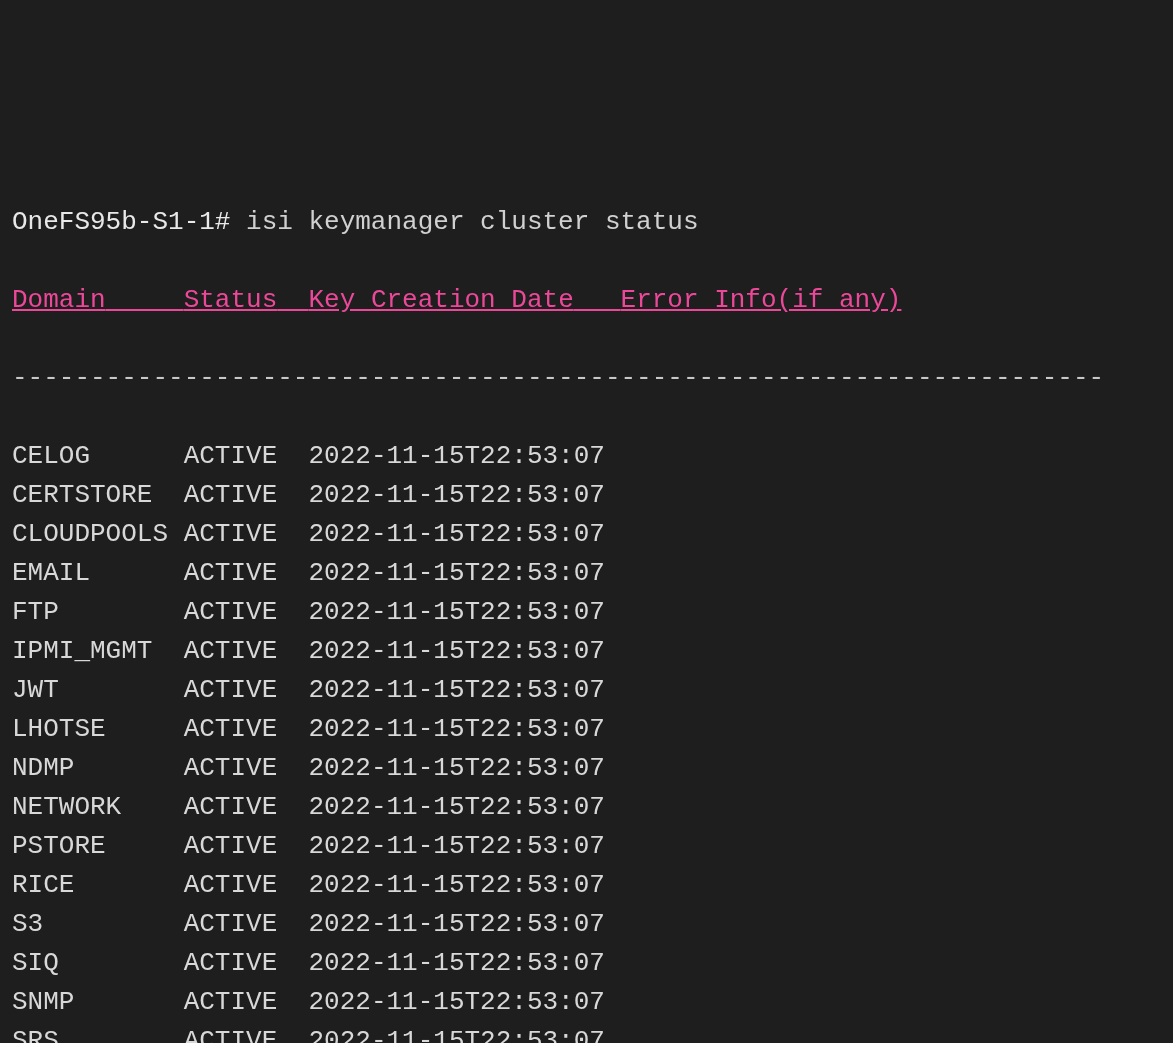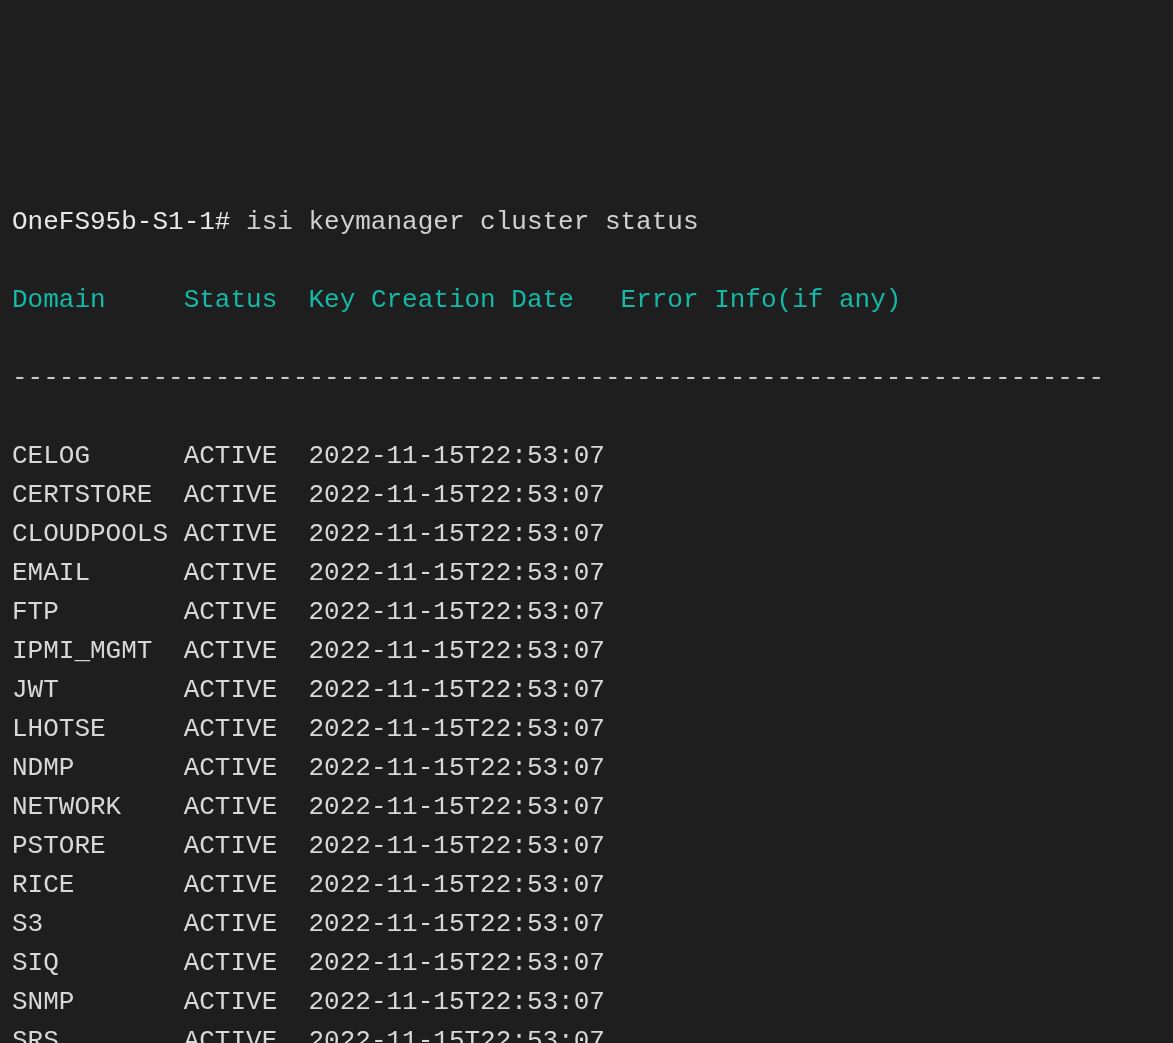--- a/index.html
+++ b/index.html
@@ -21,21 +21,22 @@
       display: flex;
     }
     .prompt {
       color: #e8e8e8;
     }
     .command {
       color: #d0d0d0;
       text-align: center;
     }
     .header-row {
-      color: #14b8a6;
+      color: #ec4899;
+      text-decoration: underline;
     }
     .divider {
       color: #c8c8c8;
       letter-spacing: 0;
     }
     .data-row {
       color: #d8d8d8;
     }
   </style>
 </head>

